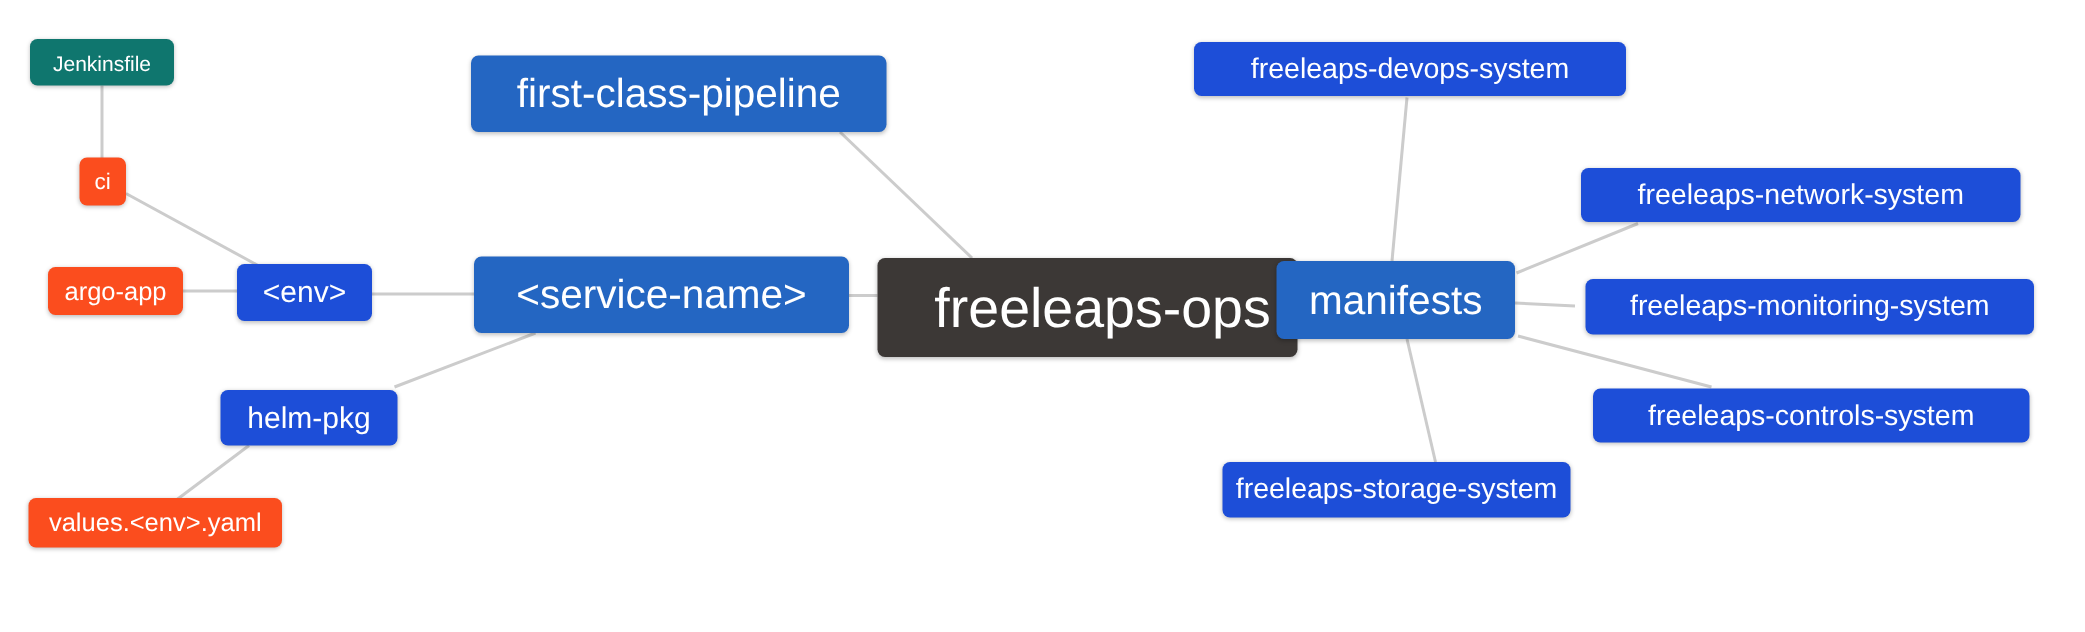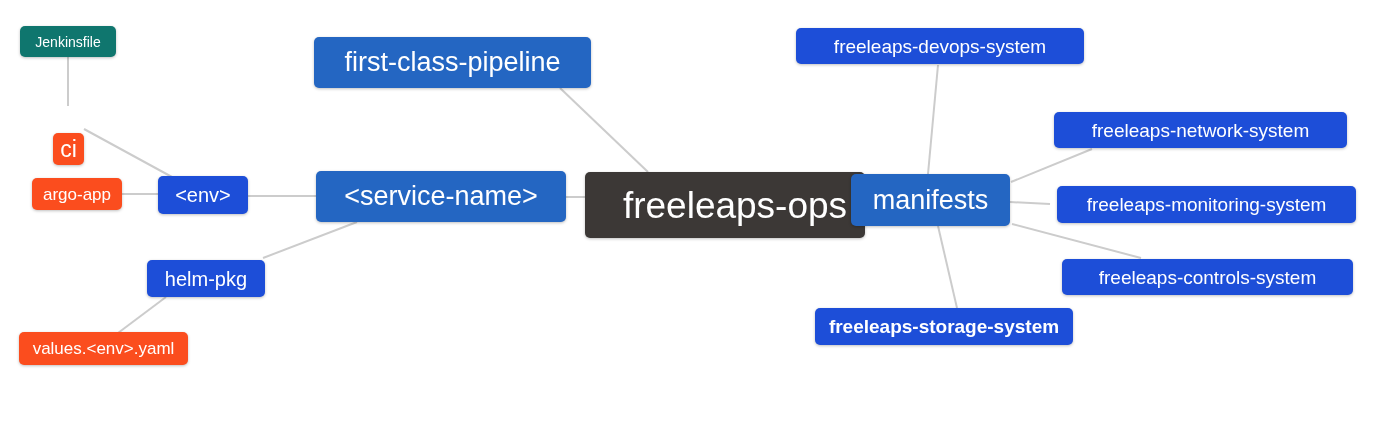--- a/index.html
+++ b/index.html
@@ -46,21 +46,21 @@
     <line x1="845" y1="202" x2="851" y2="202"></line>
     <line x1="928" y1="174" x2="938" y2="65"></line>
     <line x1="1011" y1="182" x2="1092" y2="149"></line>
     <line x1="1010" y1="202" x2="1050" y2="204"></line>
     <line x1="1012" y1="224" x2="1141" y2="258"></line>
     <line x1="938" y1="226" x2="957" y2="308"></line>
   </svg>
 
   <div class="node orange" style="left:20px;top:26px;width:96px;height:31px;font-size:14px;">Jenkinsfile</div>
 
-  <div class="node red" style="left:53px;top:105px;width:31px;height:32px;font-size:23px;margin-top:28px;">ci</div>
+  <div class="node red" style="left:53px;top:105px;width:31px;height:32px;font-size:15px;">ci</div>
 
   <div class="node red" style="left:32px;top:178px;width:90px;height:32px;font-size:17px;">argo-app</div>
 
   <div class="node green" style="left:158px;top:176px;width:90px;height:38px;font-size:20px;">&lt;env&gt;</div>
 
   <div class="node green" style="left:147px;top:260px;width:118px;height:37px;font-size:20px;">helm-pkg</div>
 
   <div class="node red" style="left:19px;top:332px;width:169px;height:33px;font-size:17px;">values.&lt;env&gt;.yaml</div>
 
   <div class="node blue" style="left:314px;top:37px;width:277px;height:51px;font-size:27px;">first-class-pipeline</div>
@@ -72,15 +72,15 @@
   <div class="node blue" style="left:851px;top:174px;width:159px;height:52px;font-size:27px;">manifests</div>
 
   <div class="node green" style="left:796px;top:28px;width:288px;height:36px;font-size:19px;">freeleaps-devops-system</div>
 
   <div class="node green" style="left:1054px;top:112px;width:293px;height:36px;font-size:19px;">freeleaps-network-system</div>
 
   <div class="node green" style="left:1057px;top:186px;width:299px;height:37px;font-size:19px;">freeleaps-monitoring-system</div>
 
   <div class="node green" style="left:1062px;top:259px;width:291px;height:36px;font-size:19px;">freeleaps-controls-system</div>
 
-  <div class="node green" style="left:815px;top:308px;width:258px;height:37px;font-size:19px;font-weight:bold;">freeleaps-storage-system</div>
+  <div class="node green" style="left:815px;top:308px;width:232px;height:37px;font-size:19px;">freeleaps-storage-system</div>
 
 </div>
 
 </body></html>

